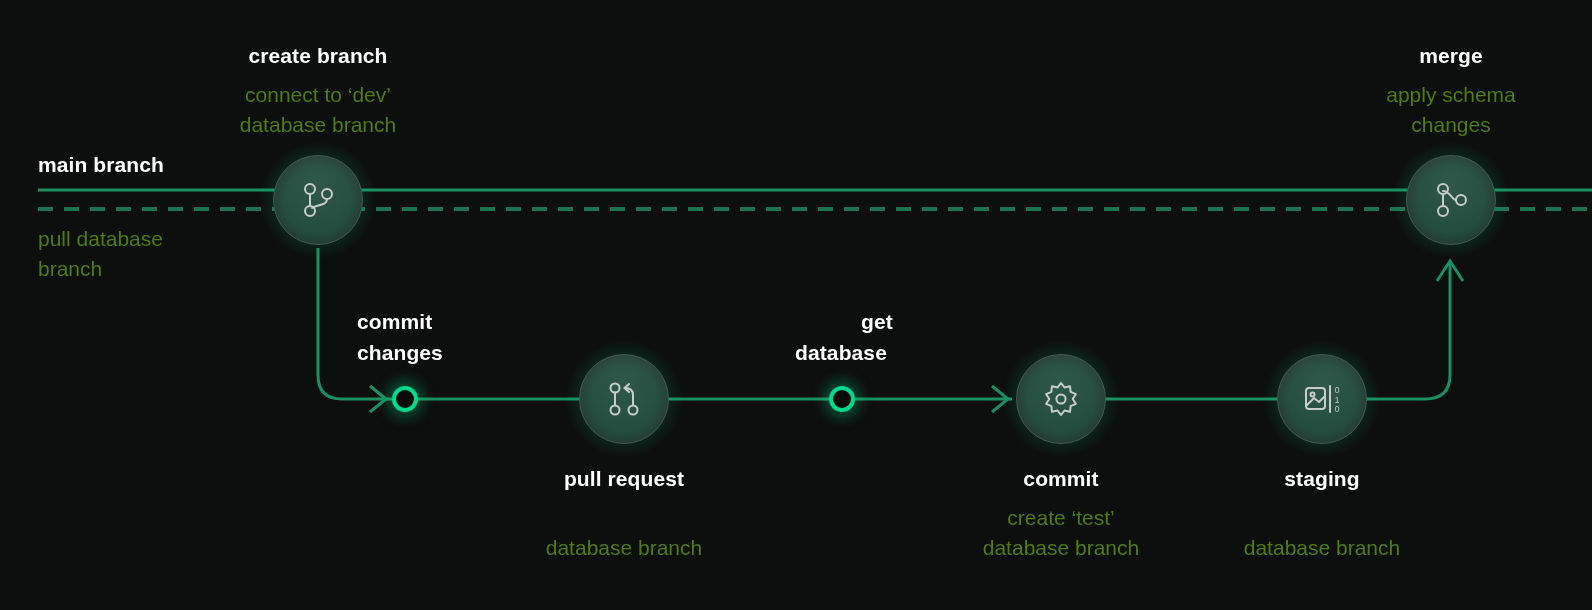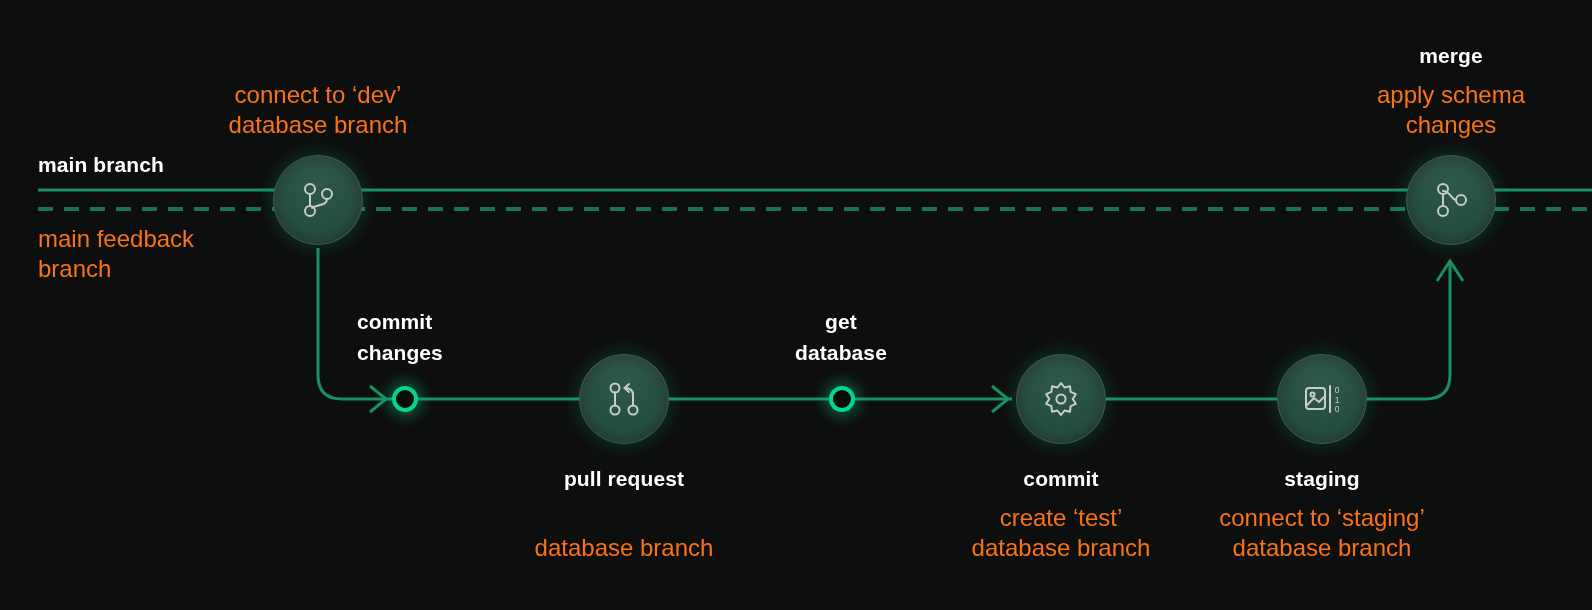--- a/index.html
+++ b/index.html
@@ -64,22 +64,22 @@
     color: #ffffff;
     font-size: 21px;
     font-weight: 700;
     letter-spacing: .1px;
     white-space: nowrap;
     line-height: 30px;
     z-index: 6;
   }
   .sub {
     position: absolute;
-    color: #f97316;
-    font-size: 24px;
+    color: #4d7c0f;
+    font-size: 21px;
     font-weight: 400;
     line-height: 30px;
     white-space: nowrap;
     z-index: 6;
   }
   .ctr { transform: translateX(-50%); text-align: center; }
 </style>
 </head>
 <body>
 
@@ -140,23 +140,24 @@
     </g>
 
     <g>
       <path d="M1365,399 L1425,399 Q1450,399 1450,375 L1450,262" fill="none" stroke="#1a8f5f" stroke-width="3"></path>
       <path d="M1437,281 L1450,261 L1463,281" fill="none" stroke="#1a8f5f" stroke-width="3"></path>
       <line x1="1365" y1="399" x2="1410" y2="399" stroke="#1fbf7d" stroke-width="3" filter="url(#glow)" opacity="0.7"></line>
     </g>
   </svg>
 
   <div class="title" style="left:38px; top:150px;">main branch</div>
-  <div class="sub" style="left:38px; top:224px;">main feedback</div>
+  <div class="sub" style="left:38px; top:224px;">pull database</div>
   <div class="sub" style="left:38px; top:254px;text-align:center;">branch</div>
 
+  <div class="title ctr" style="left:318px; top:41px;">create branch</div>
   <div class="sub ctr" style="left:318px; top:80px;">connect to ‘dev’</div>
   <div class="sub ctr" style="left:318px; top:110px;">database branch</div>
   <div class="node" style="left:273px; top:155px;">
     <span>
       <svg width="46" height="46" viewBox="0 0 46 46" fill="none" stroke="#c9cccc" stroke-width="2" stroke-linecap="round">
         <circle cx="15" cy="12" r="5"></circle>
         <circle cx="15" cy="34" r="5"></circle>
         <circle cx="32" cy="17" r="5"></circle>
         <path d="M15 17 L15 29"></path>
         <path d="M32 22 C32 29, 22 27, 17 31"></path>
@@ -191,21 +192,21 @@
         <circle cx="32" cy="34" r="4.5"></circle>
         <path d="M14 16.5 L14 29.5"></path>
         <path d="M32 29.5 L32 19 C32 14, 29 12, 24 12"></path>
         <path d="M28 8 L23.5 12 L28 16"></path>
       </svg>
     </span>
   </div>
   <div class="title ctr" style="left:624px; top:464px;">pull request</div>
   <div class="sub ctr" style="left:624px; top:533px;">database branch</div>
 
-  <div class="title ctr" style="left:841px; top:307px;">get</div>
+  <div class="title ctr" style="left:877px; top:307px;">get</div>
   <div class="title ctr" style="left:841px; top:338px;">database</div>
   <div class="dot" style="left:829px; top:386px;"></div>
 
   <div class="node" style="left:1016px; top:354px;">
     <span>
       <svg width="46" height="46" viewBox="0 0 46 46" fill="none" stroke="#c9cccc" stroke-width="2" stroke-linejoin="round" stroke-linecap="round">
         <path d="M23 7 L26.5 11.5 L32 10.2 L32.6 15.9 L37.8 18.2 L34.7 23 L37.8 27.8 L32.6 30.1 L32 35.8 L26.5 34.5 L23 39 L19.5 34.5 L14 35.8 L13.4 30.1 L8.2 27.8 L11.3 23 L8.2 18.2 L13.4 15.9 L14 10.2 L19.5 11.5 Z"></path>
         <circle cx="23" cy="23" r="4.6"></circle>
       </svg>
     </span>
@@ -221,16 +222,15 @@
         <circle cx="13.5" cy="18.5" r="2"></circle>
         <path d="M8 29 L15 22 L20 26 L25 21"></path>
         <path d="M31 10 L31 36"></path>
         <text x="38" y="17" font-family="Liberation Sans, sans-serif" font-size="8.5" fill="#c9cccc" stroke="none" text-anchor="middle">0</text>
         <text x="38" y="26.5" font-family="Liberation Sans, sans-serif" font-size="8.5" fill="#c9cccc" stroke="none" text-anchor="middle">1</text>
         <text x="38" y="36" font-family="Liberation Sans, sans-serif" font-size="8.5" fill="#c9cccc" stroke="none" text-anchor="middle">0</text>
       </svg>
     </span>
   </div>
   <div class="title ctr" style="left:1322px; top:464px;">staging</div>
-  <div class="sub ctr" style="left:1322px; top:503px;">connect to ‘staging’</div>
   <div class="sub ctr" style="left:1322px; top:533px;">database branch</div>
 
 </div>
 
 </body></html>

